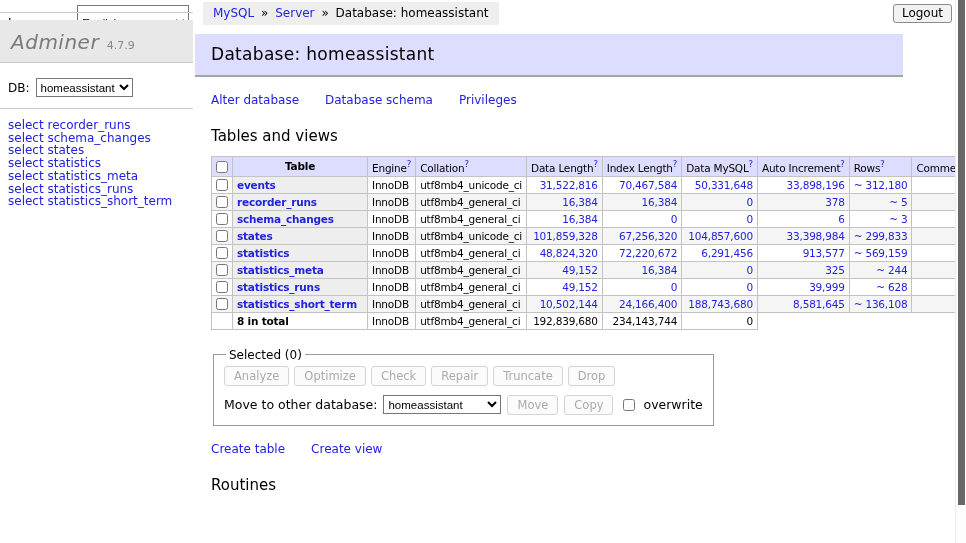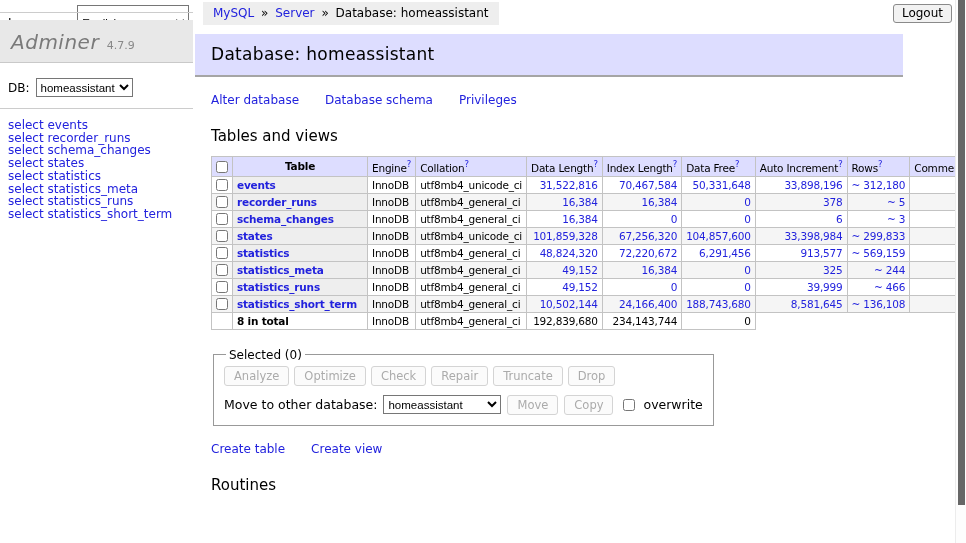--- a/index.html
+++ b/index.html
@@ -121,24 +121,20 @@
     <span class="app-ver">4.7.9</span>
   </h1>
   <div id="db-form">
     <span>DB:</span>
     <select>
       <option>homeassistant</option>
     </select>
   </div>
   <ul id="table-list">
 
-      <li>
-        <a href="#">select</a>
-        <a href="#">events</a>
-      </li>
 
       <li>
         <a href="#">select</a>
         <a href="#">recorder_runs</a>
       </li>
 
       <li>
         <a href="#">select</a>
         <a href="#">schema_changes</a>
       </li>
@@ -195,21 +191,21 @@
         <th class="tcol">Table</th>
 
           <td><span>Engine</span><sup><a href="#">?</a></sup></td>
 
           <td><span>Collation</span><sup><a href="#">?</a></sup></td>
 
           <td><span>Data Length</span><sup><a href="#">?</a></sup></td>
 
           <td><span>Index Length</span><sup><a href="#">?</a></sup></td>
 
-          <td><span>Data Free</span><sup><a href="#">?</a></sup></td>
+          <td><span>Data MySQL</span><sup><a href="#">?</a></sup></td>
 
           <td><span>Auto Increment</span><sup><a href="#">?</a></sup></td>
 
           <td><span>Rows</span><sup><a href="#">?</a></sup></td>
 
           <td><span>Comment</span><sup><a href="#">?</a></sup></td>
         </tr>
     </thead>
     <tbody>
 
@@ -293,21 +289,21 @@
 
         <tr>
           <td class="check"><input type="checkbox" style=""></td>
           <th class="name"><a href="#">statistics_runs</a></th>
           <td>InnoDB</td>
           <td>utf8mb4_general_ci</td>
           <td class="num"><a href="#">49,152</a></td>
           <td class="num"><a href="#">0</a></td>
           <td class="num"><a href="#">0</a></td>
           <td class="num"><a href="#">39,999</a></td>
-          <td class="num"><a href="#">~ 466</a></td>
+          <td class="num"><a href="#">~ 628</a></td>
           <td class="comment"></td>
         </tr>
 
         <tr>
           <td class="check"><input type="checkbox" style=""></td>
           <th class="name"><a href="#">statistics_short_term</a></th>
           <td>InnoDB</td>
           <td>utf8mb4_general_ci</td>
           <td class="num"><a href="#">10,502,144</a></td>
           <td class="num"><a href="#">24,166,400</a></td>

